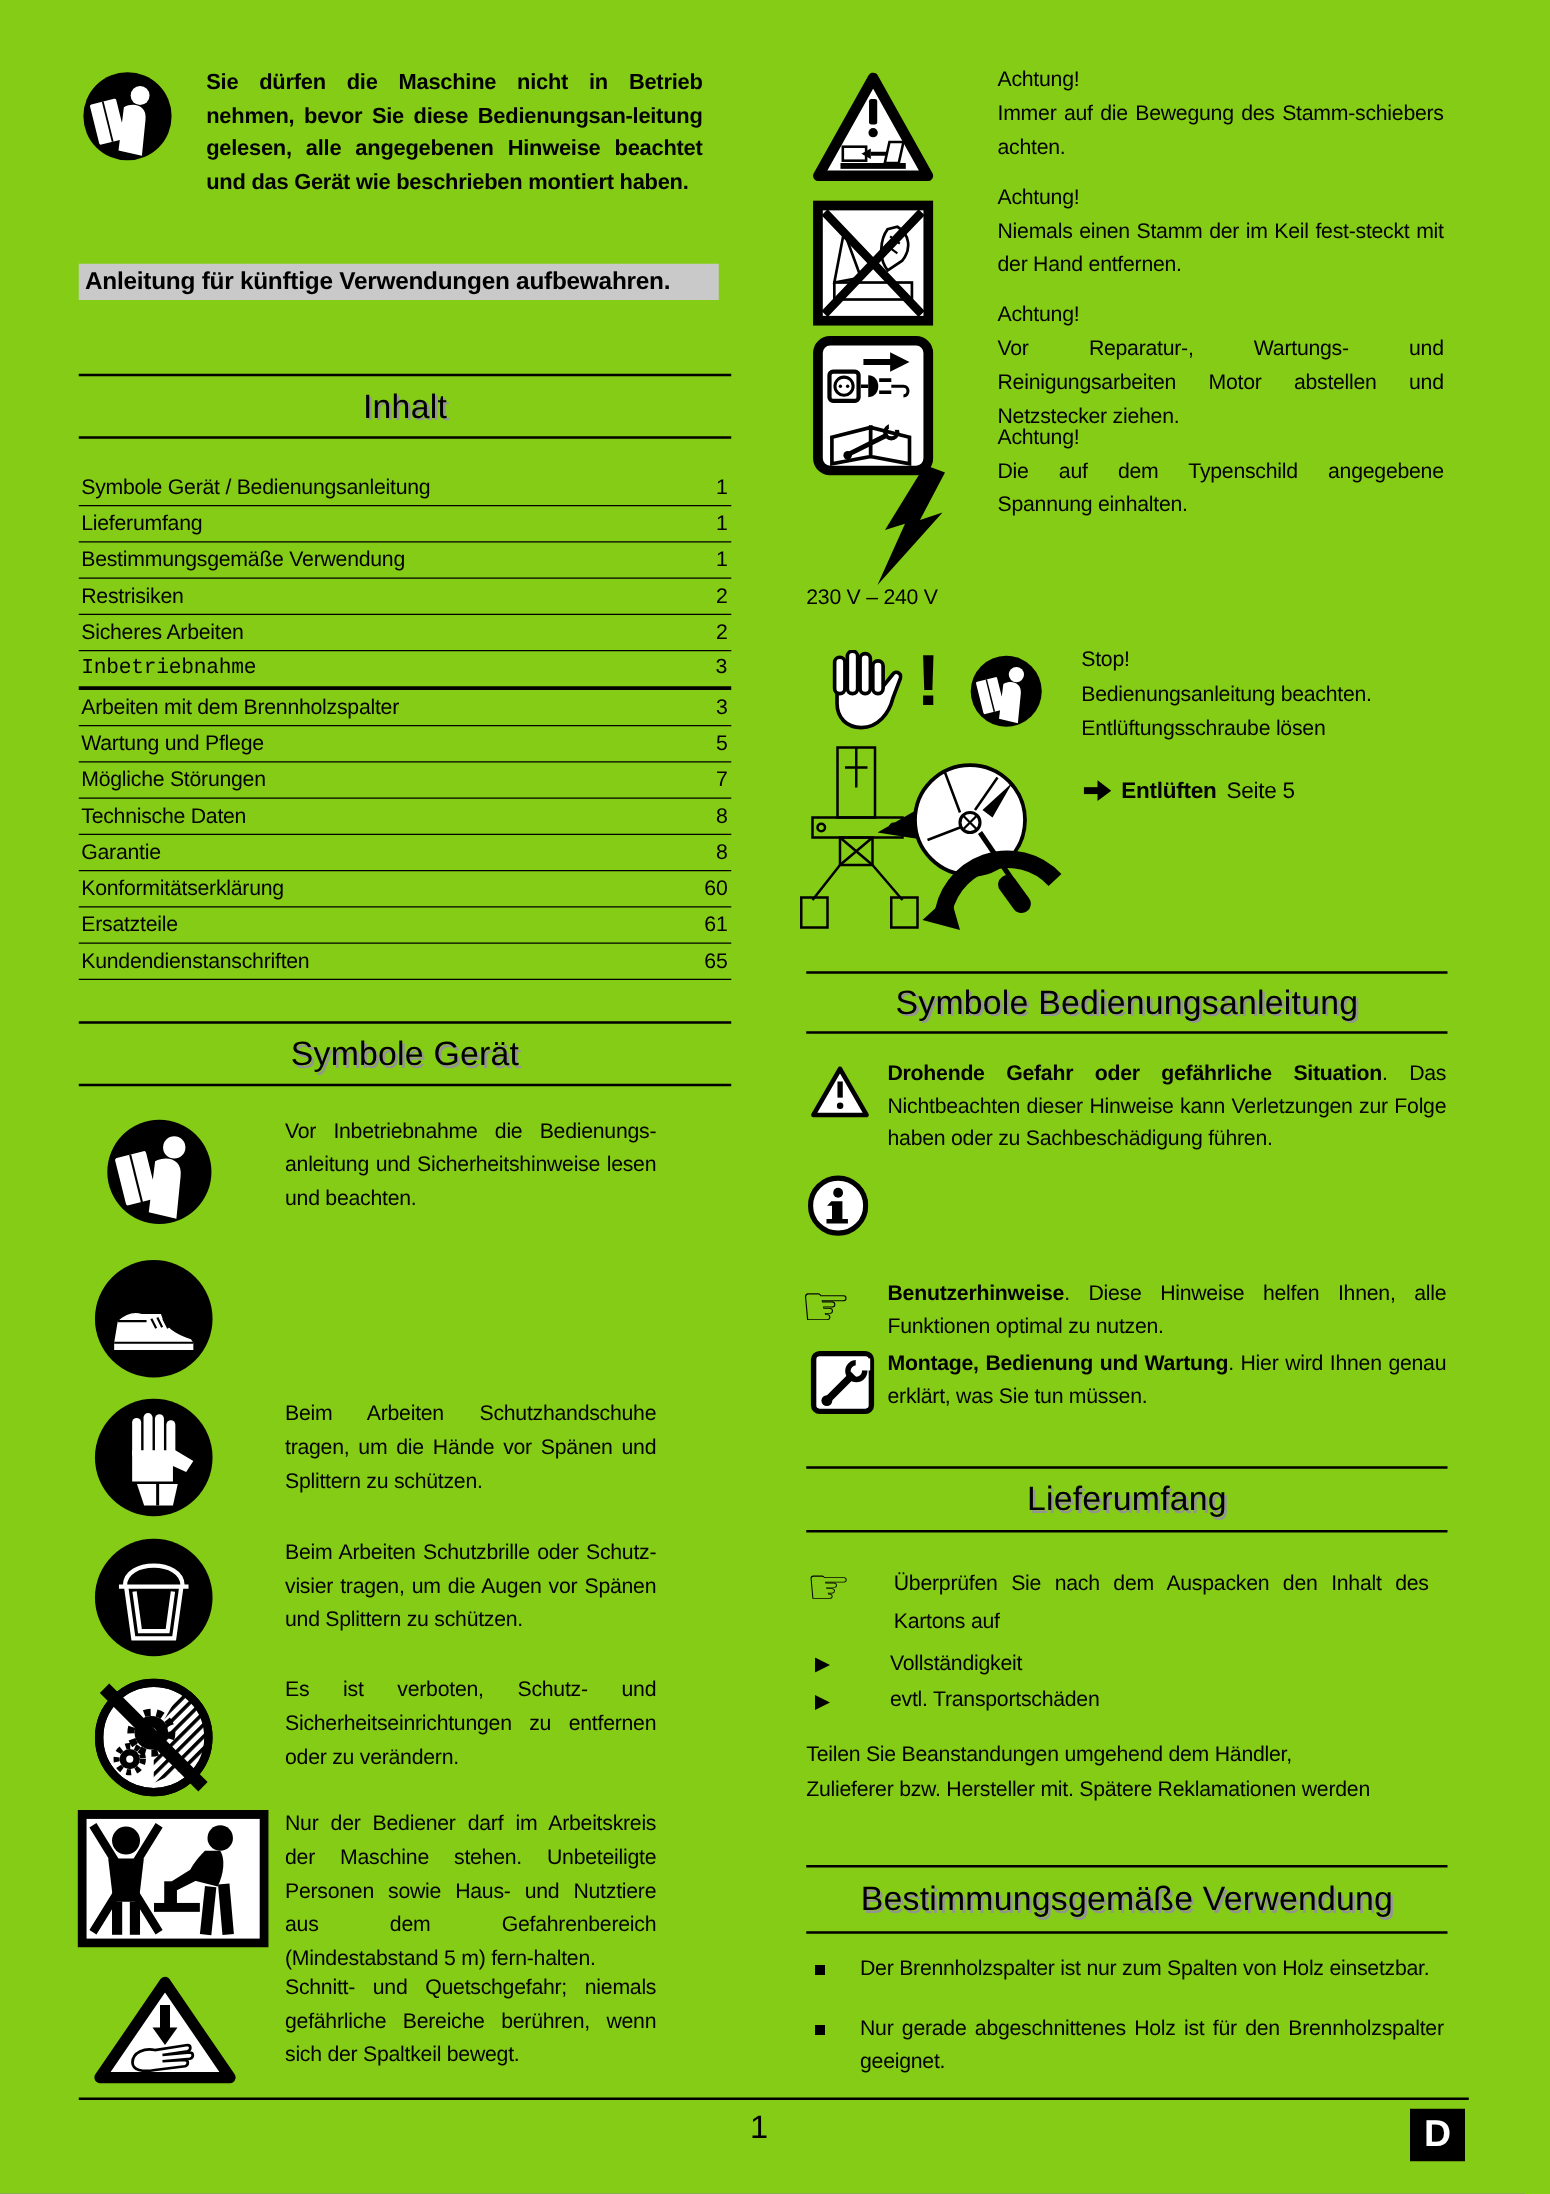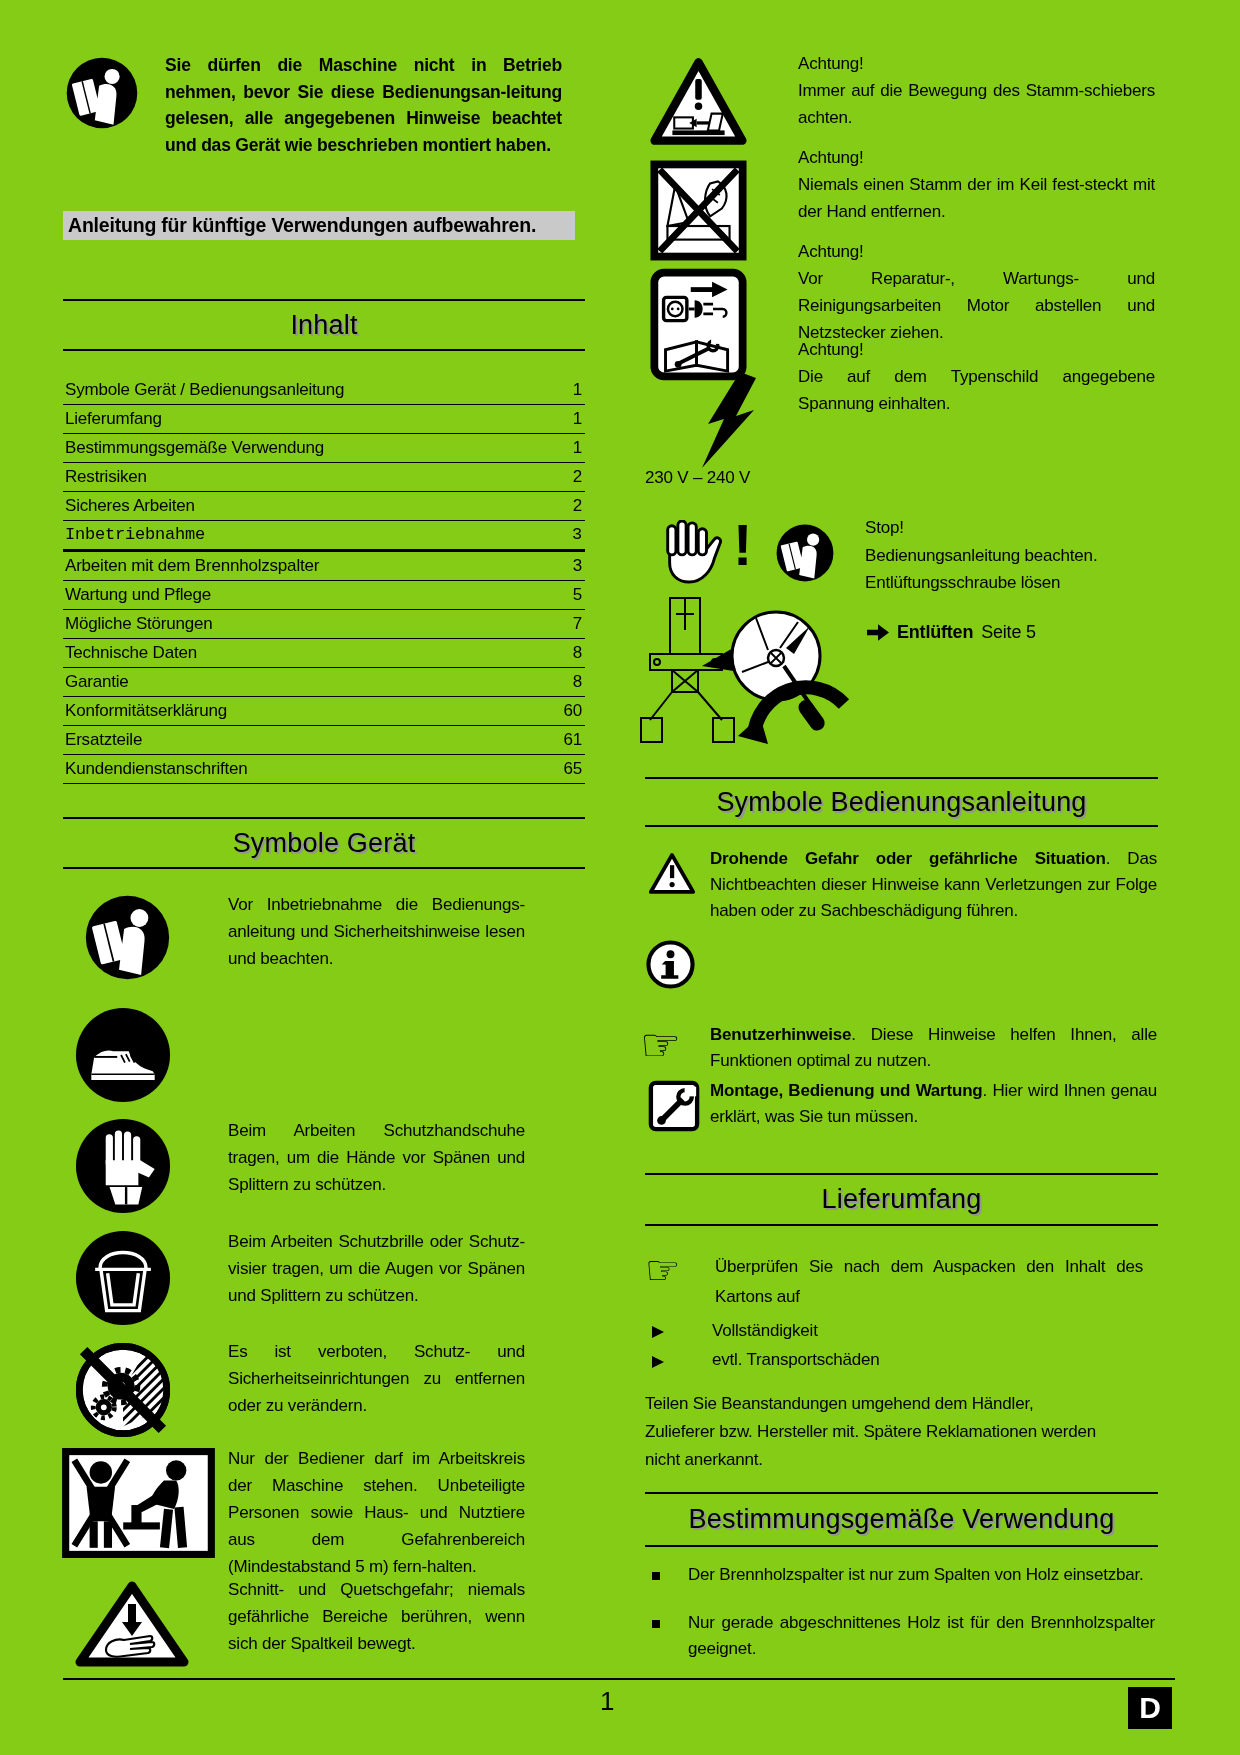--- a/index.html
+++ b/index.html
@@ -422,21 +422,20 @@
   <div class="abs" style="left:712px;top:1318px;line-height:26px">Vollständigkeit</div>
   <div class="abs" style="left:652px;top:1356px">
     <svg viewBox="0 0 12 12" width="12" height="12">
         <path d="M0 0 L12 6 L0 12 Z" fill="#000"></path>
       </svg>
   </div>
   <div class="abs" style="left:712px;top:1347px;line-height:26px">evtl. Transportschäden</div>
   <div class="abs note-tx" style="left:645px;top:1390px;width:513px">
     <div>Teilen Sie Beanstandungen umgehend dem Händler,</div>
     <div>Zulieferer bzw. Hersteller mit. Spätere Reklamationen werden</div>
-    <div>nicht anerkannt.</div>
   </div>
 
   <div class="abs hbox" style="left:645px;top:1492px;width:513px;height:51px">
     <h2>Bestimmungsgemäße Verwendung</h2>
   </div>
   <div class="abs sq-bullet" style="left:652px;top:1572px"></div>
   <div class="abs just" style="left:688px;top:1562px;width:467px;line-height:26px">Der Brennholzspalter ist nur zum Spalten von Holz einsetzbar.</div>
   <div class="abs sq-bullet" style="left:652px;top:1620px"></div>
   <div class="abs just" style="left:688px;top:1610px;width:467px;line-height:26px">Nur gerade abgeschnittenes Holz ist für den Brennholzspalter geeignet.</div>
 

